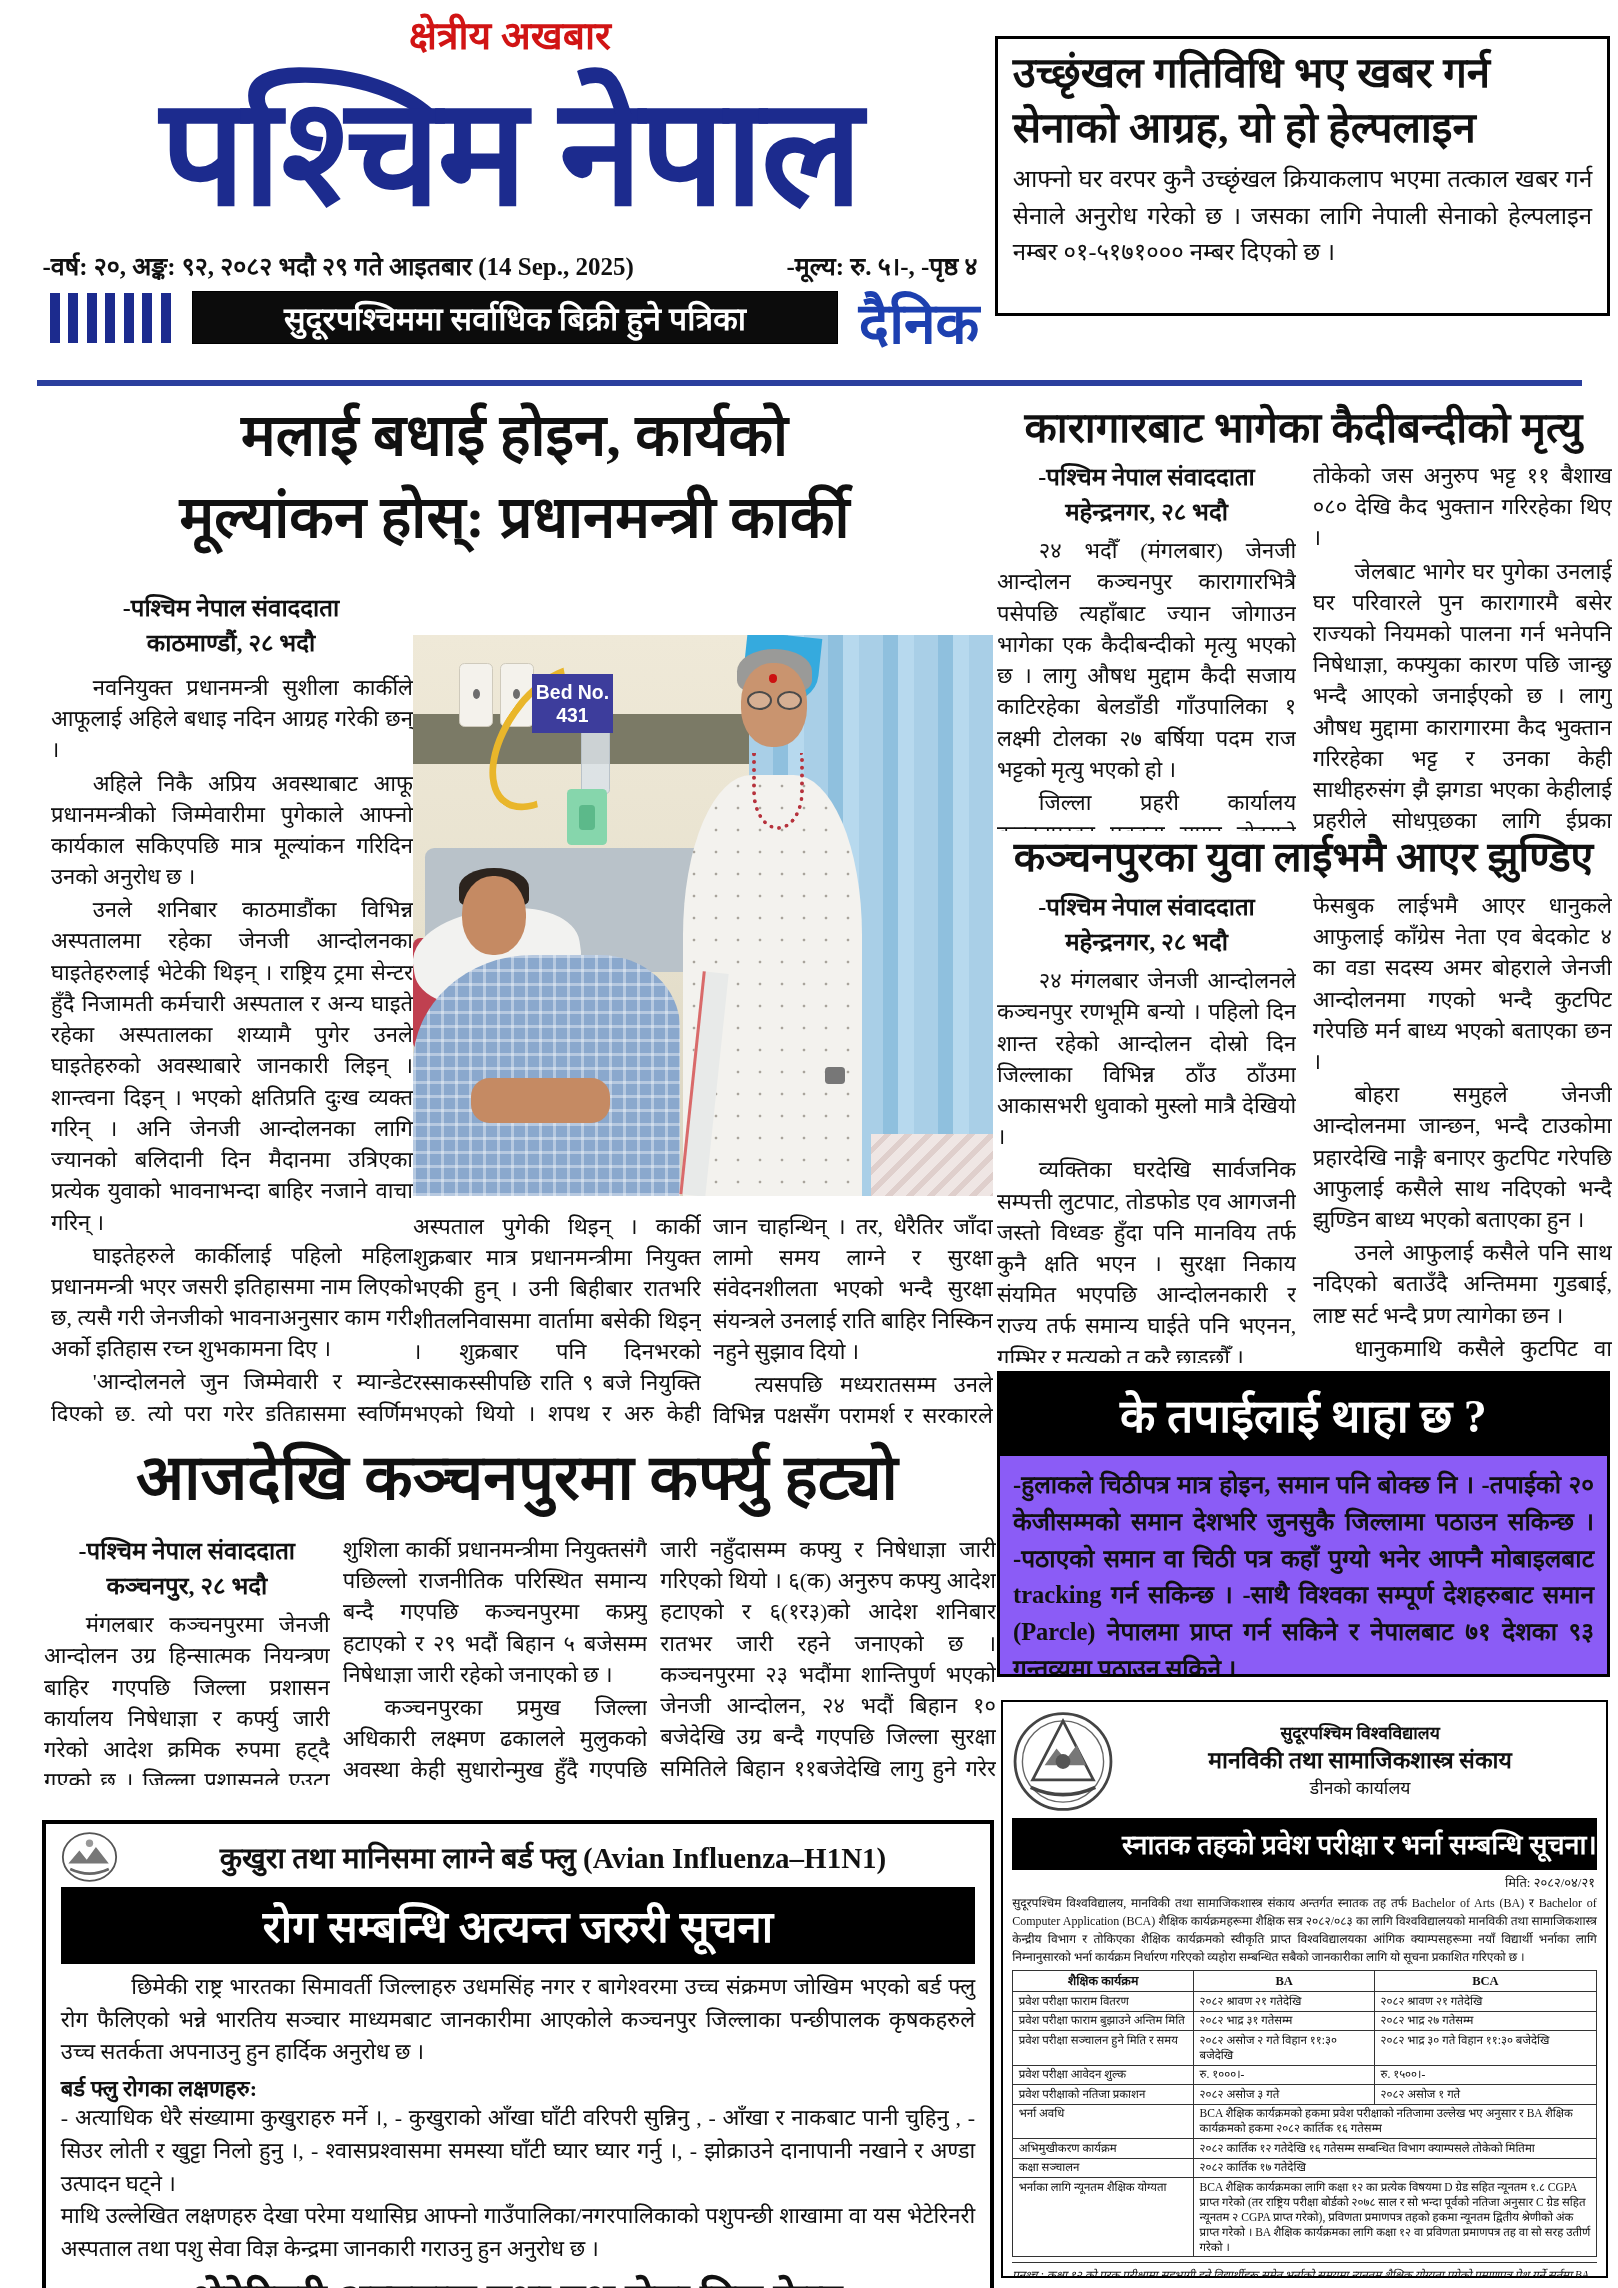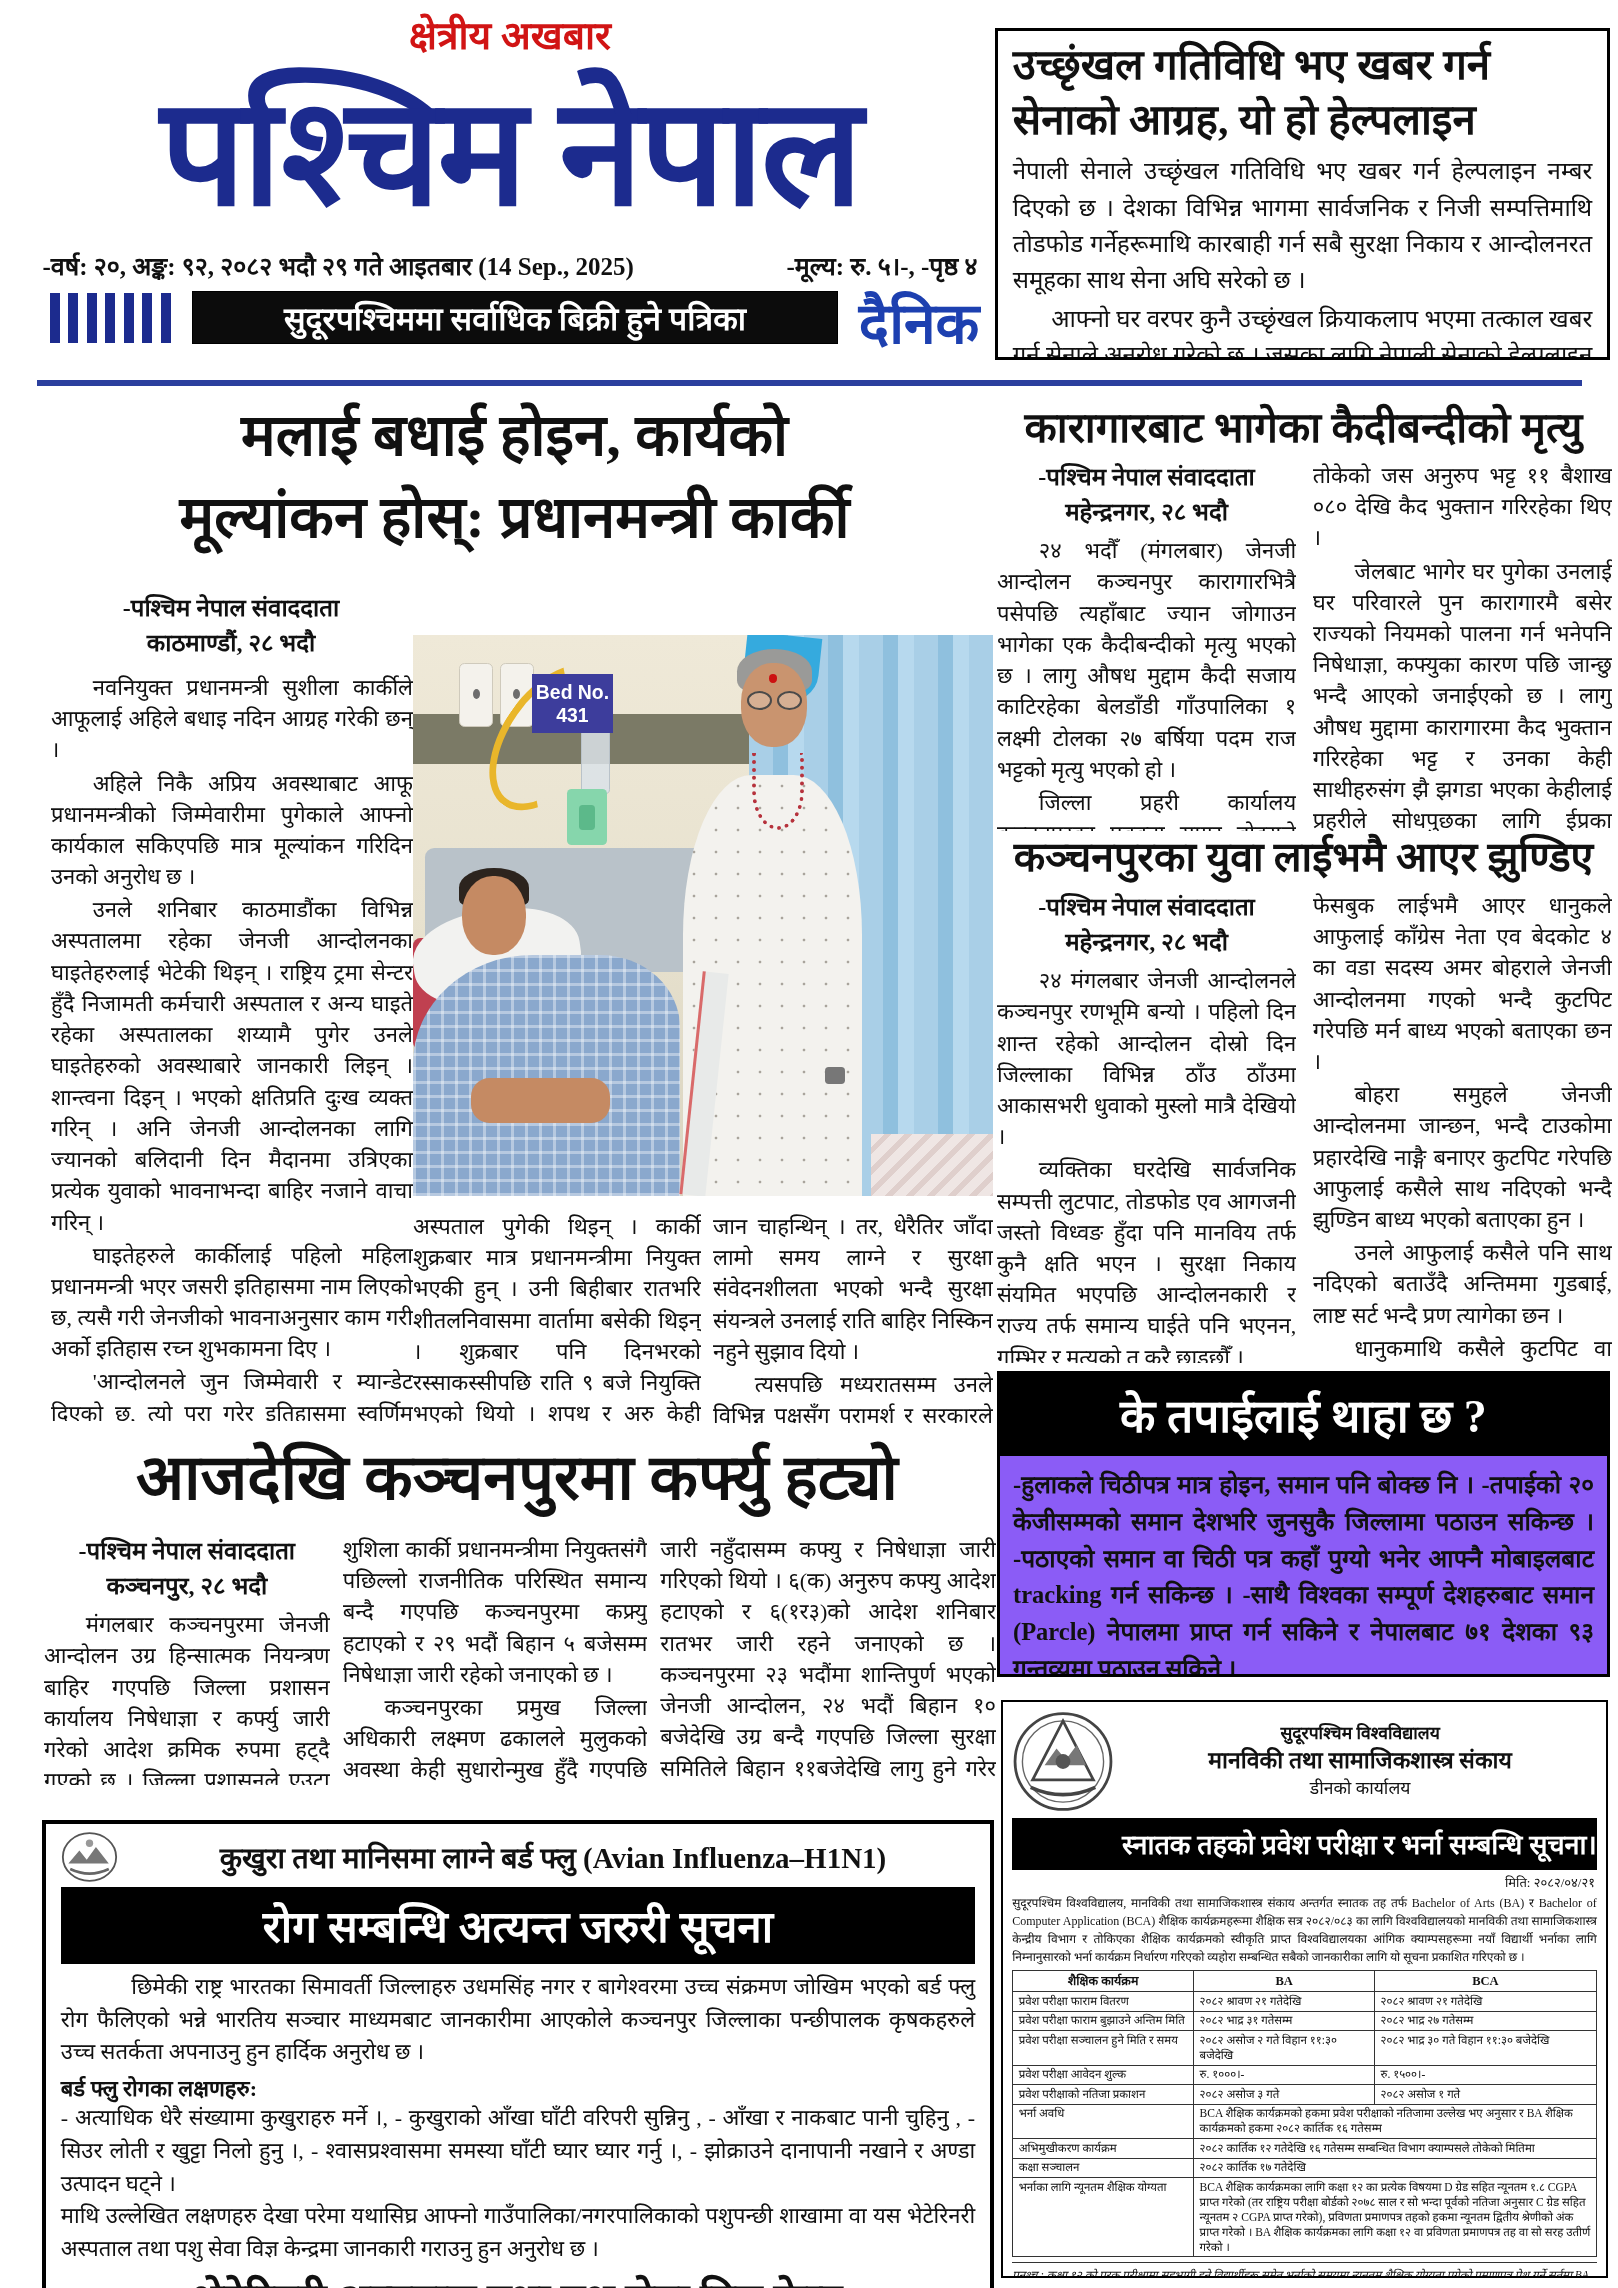--- a/index.html
+++ b/index.html
@@ -123,24 +123,23 @@
       <span>-मूल्य: रु. ५।-, -पृष्ठ ४</span>
     </div>
     <div class="mastrow">
       <div class="stripes"></div>
       <div class="slogan-bar">सुदूरपश्चिममा सर्वाधिक बिक्री हुने पत्रिका</div>
       <div class="daily">दैनिक</div>
     </div>
   </div>
   <div class="abs blue-rule" style="left:37px; top:380px; width:1545px; height:5.5px;"></div>
 
-  <div class="abs army-box" style="left:995px; top:28px; width:615px; height:332px; overflow:hidden;">
+  <div class="abs army-box" style="left:995px; top:36px; width:615px; height:280px; overflow:hidden;">
     <div class="army-headline">उच्छृंखल गतिविधि भए खबर गर्न सेनाको आग्रह, यो हो हेल्पलाइन</div>
     <div class="army-body cont">
-        <p class="para">नेपाली सेनाले उच्छृंखल गतिविधि भए खबर गर्न हेल्पलाइन नम्बर दिएको छ । देशका विभिन्न भागमा सार्वजनिक र निजी सम्पत्तिमाथि तोडफोड गर्नेहरूमाथि कारबाही गर्न सबै सुरक्षा निकाय र आन्दोलनरत समूहका साथ सेना अघि सरेको छ ।</p>
         <p class="para">आफ्नो घर वरपर कुनै उच्छृंखल क्रियाकलाप भएमा तत्काल खबर गर्न सेनाले अनुरोध गरेको छ ।  जसका लागि नेपाली सेनाको हेल्पलाइन नम्बर ०१-५१७१००० नम्बर दिएको छ ।</p>
       </div>
   </div>
 
   <div class="abs headline" style="left:37px; top:395px; width:955px; font-size:58px; line-height:1.42;">
     <div>मलाई बधाई होइन, कार्यको</div>
     <div>मूल्यांकन होस्: प्रधानमन्त्री कार्की</div>
   </div>
 
   <div class="abs" style="left:51px; top:591px; width:360px;">

